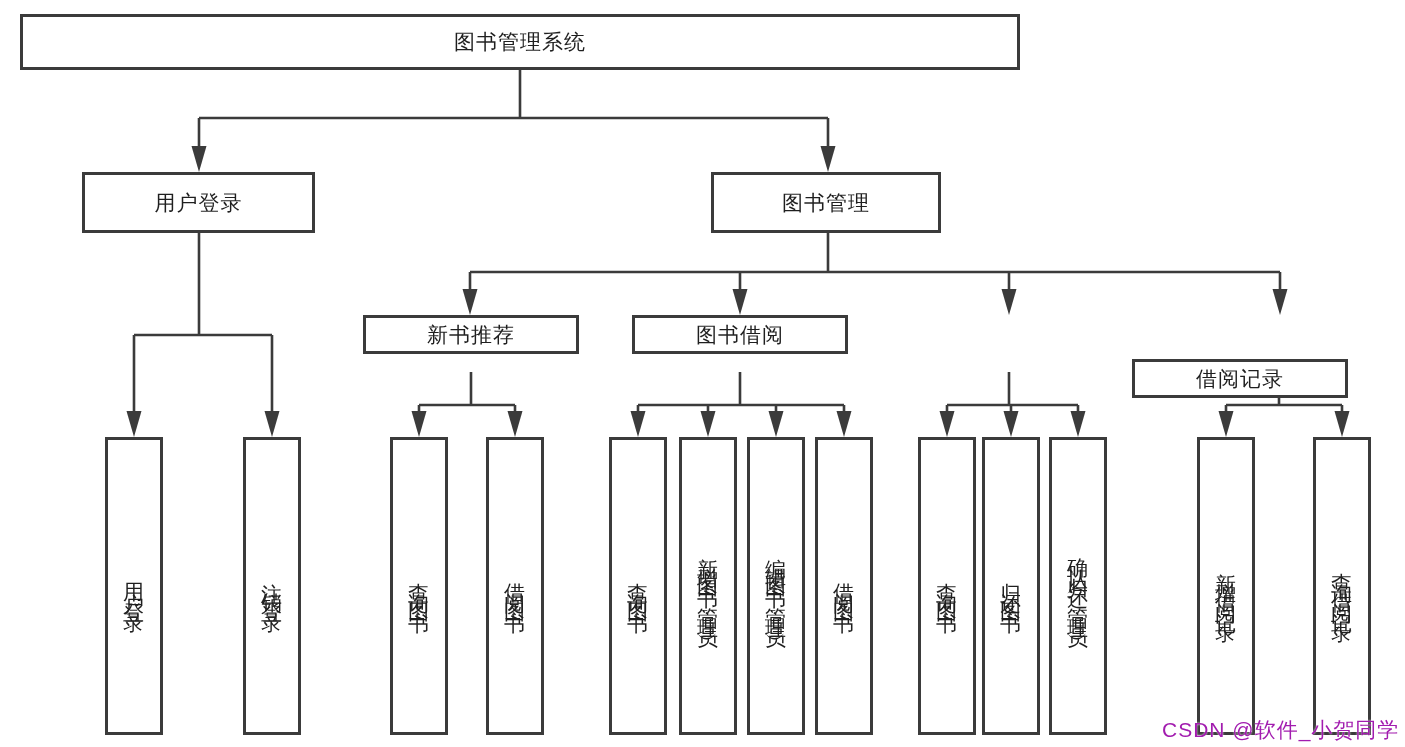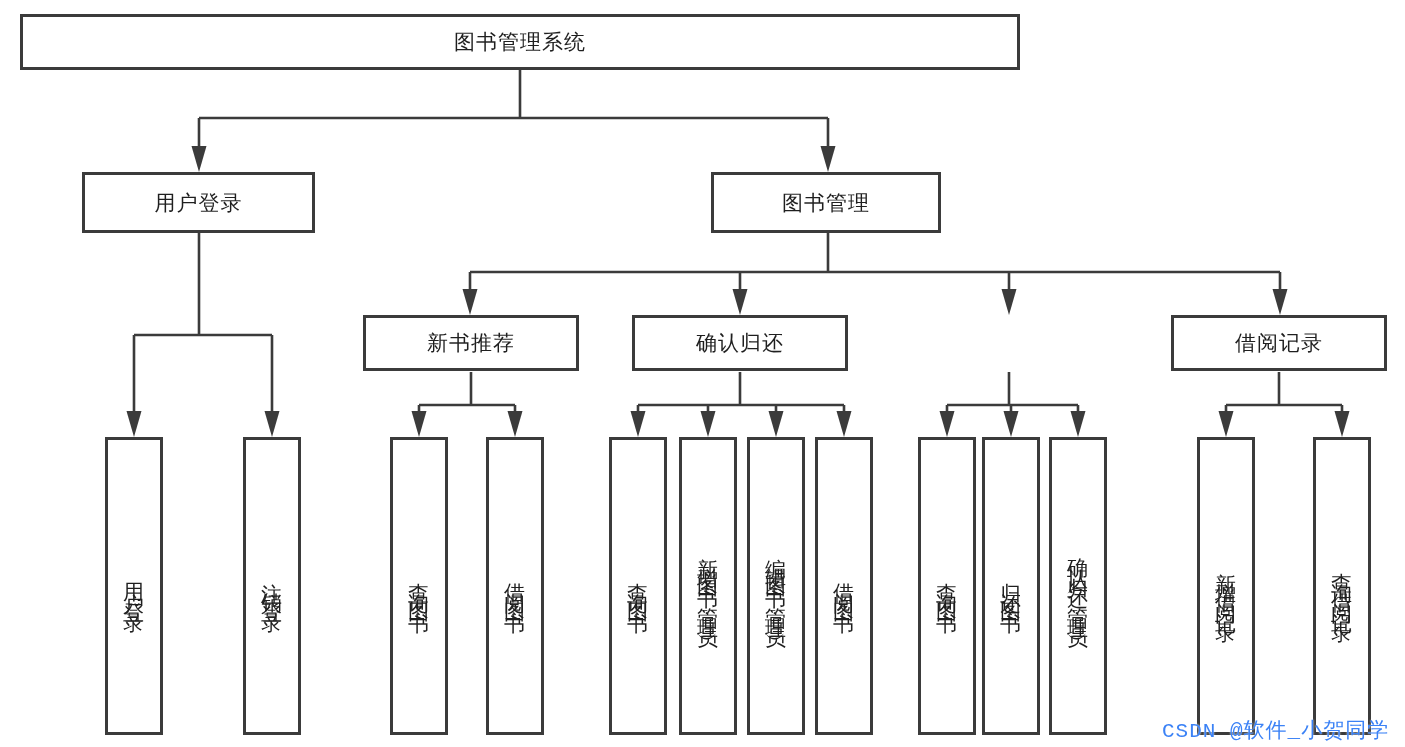--- a/index.html
+++ b/index.html
@@ -23,45 +23,44 @@
     border: 3px solid #3b3b3b;
     background: #ffffff;
     display: flex;
     align-items: center;
     justify-content: center;
     color: #1f1f1f;
   }
   .hnode { font-size: 21px; letter-spacing: 1px; }
   .root  { left: 20px;  top: 14px;  width: 1000px; height: 56px; }
   .lvl2  { top: 172px; height: 61px; }
-  .lvl3  { top: 315px; height: 56px; }
+  .lvl3  { top: 315px; height: 39px; }
   .vnode {
     top: 437px;
     width: 58px;
     height: 298px;
   }
   .vnode span {
     writing-mode: vertical-rl;
     text-orientation: mixed;
     font-size: 21px;
     letter-spacing: 10px;
     line-height: 1;
     color: #1f1f1f;
   }
   .watermark {
     position: absolute;
     left: 1162px;
     top: 716px;
     font-size: 21px;
-    color: #3b82f6;
+    color: #a21caf;
     letter-spacing: 1px;
     white-space: nowrap;
     text-shadow: 0 0 2px #ffffff;
     z-index: 5;
-    font-family: Liberation Mono, monospace;
   }
 </style>
 </head>
 <body>
 
 <div class="canvas">
 
   <svg class="lines" width="1405" height="747" viewBox="0 0 1405 747">
     <g stroke="#3b3b3b" stroke-width="2.6" fill="none">
 
@@ -110,23 +109,23 @@
     <span>用户登录</span>
   </div>
   <div class="node hnode lvl2" style="left:711px; width:230px;">
     <span>图书管理</span>
   </div>
 
   <div class="node hnode lvl3" style="left:363px; width:216px;">
     <span>新书推荐</span>
   </div>
   <div class="node hnode lvl3" style="left:632px; width:216px;">
-    <span>确认归还</span>
+    <span>图书借阅</span>
   </div>
-  <div class="node hnode lvl3" style="left:1171px; width:216px;">
+  <div class="node hnode lvl3" style="left:1132px; width:216px;margin-top:44px;">
     <span>借阅记录</span>
   </div>
 
   <div class="node vnode" style="left:105px;">
     <span>用户登录</span>
   </div>
   <div class="node vnode" style="left:243px;">
     <span>注销登录</span>
   </div>
 

